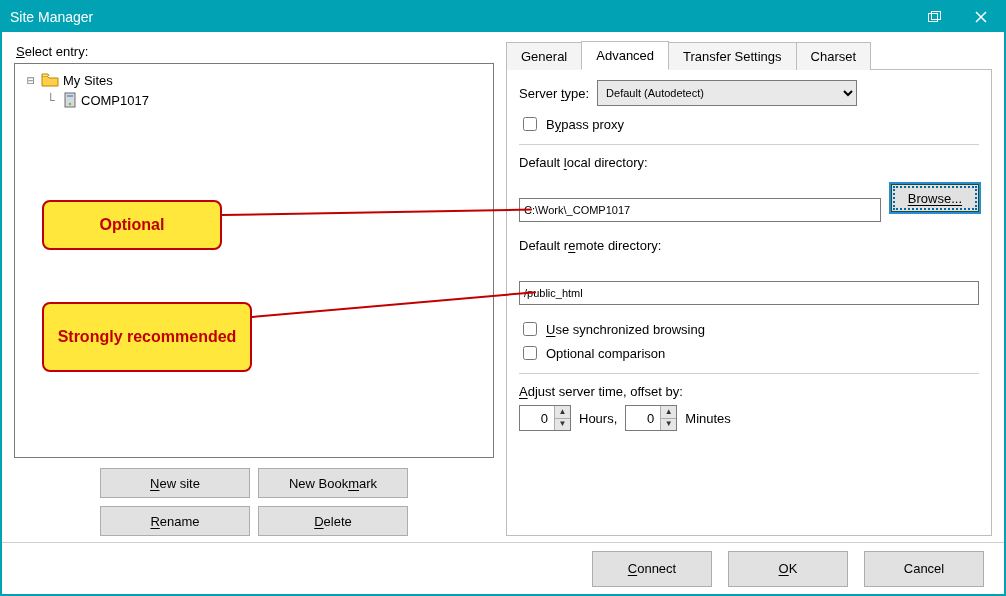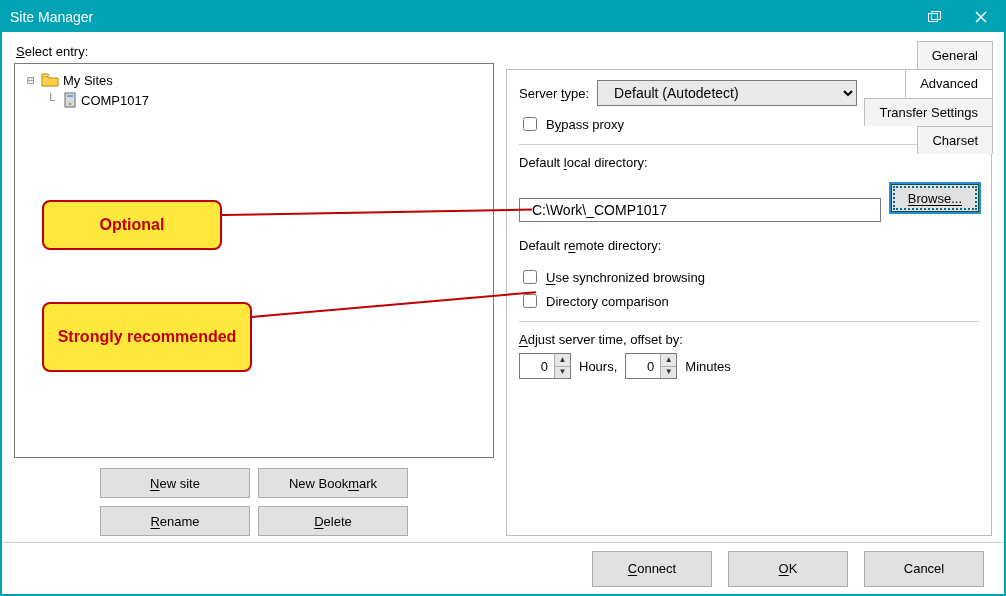--- a/index.html
+++ b/index.html
@@ -72,21 +72,20 @@
     font-size:13px;
   }
 
   .right-pane { flex:1; position:relative; }
   .tabstrip {
     display:flex;
     border-bottom:1px solid #bdbdbd;
     height: 30px;
     align-items:flex-end;
     gap:0;
-    flex-direction:column;
   }
   .tab {
     padding: 6px 14px;
     border:1px solid #bdbdbd;
     border-bottom: none;
     background:#f4f4f4;
     margin-right:-1px;
     position:relative;
     top:1px;
     font-size:13px;
@@ -101,23 +100,23 @@
     border-top:none;
     padding: 10px 12px;
     height: calc(100% - 30px);
   }
   .form-row { display:flex; align-items:center; margin-bottom:8px; gap:8px; }
   .form-label { white-space:nowrap; }
   select.win, input.win {
     border:1px solid #7a7a7a;
     background:#fff;
     height:24px;
-    padding:2px 12px;
+    padding:2px 4px;
     font-family:inherit;
-    font-size:14px;
+    font-size:11px;
   }
   select.win { background:#e9e9e9; height:26px; }
   .checkbox-row { display:flex; align-items:center; gap:6px; margin:4px 0; }
   .checkbox-row input { width:14px; height:14px; }
   .section-label { margin: 10px 0 4px 0; }
   .dir-row { display:flex; gap:10px; align-items:center; }
   .dir-row input { flex:1;margin-top:24px; }
   .browse-btn {
     background:#e1e1e1;
     border:1px solid #14532d;
@@ -265,27 +264,30 @@
         <input type="checkbox" style="">
         <span>B<span class="underline-accel">y</span>pass proxy</span>
       </div>
       <hr class="hr">
       <div class="section-label">Default <span class="underline-accel">l</span>ocal directory:</div>
       <div class="dir-row">
         <input class="win" value="C:\Work\_COMP1017" style="">
         <button class="browse-btn"><span class="underline-accel">Browse...</span></button>
       </div>
       <div class="section-label" style="margin-top:16px">Default r<span class="underline-accel">e</span>mote directory:</div>
+      <div class="dir-row">
+        <input class="win" value="/public_html" style="">
+      </div>
       <div class="checkbox-row" style="margin-top:14px">
         <input type="checkbox" style="">
         <span><span class="underline-accel">U</span>se synchronized browsing</span>
       </div>
       <div class="checkbox-row">
         <input type="checkbox" style="">
-        <span>Directory comparison</span>
+        <span>Optional comparison</span>
       </div>
       <hr class="hr">
       <div><span class="underline-accel">A</span>djust server time, offset by:</div>
       <div class="spin-group">
         <div class="spinner">
           <input value="0" style="">
           <div class="arrows">
               <div>▲</div>
               <div>▼</div>
             </div>

